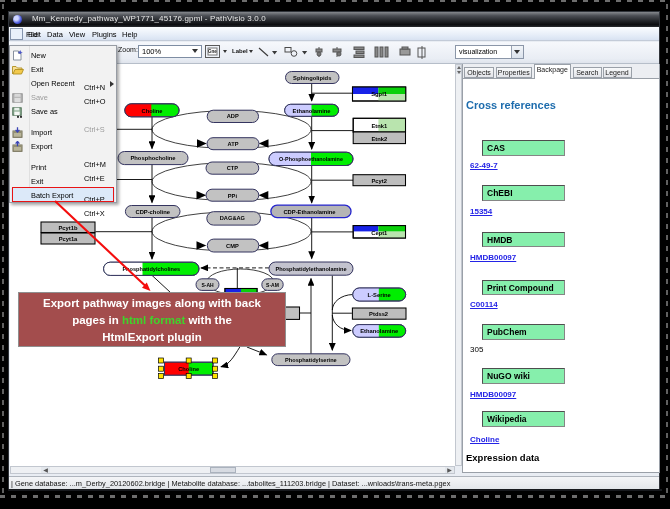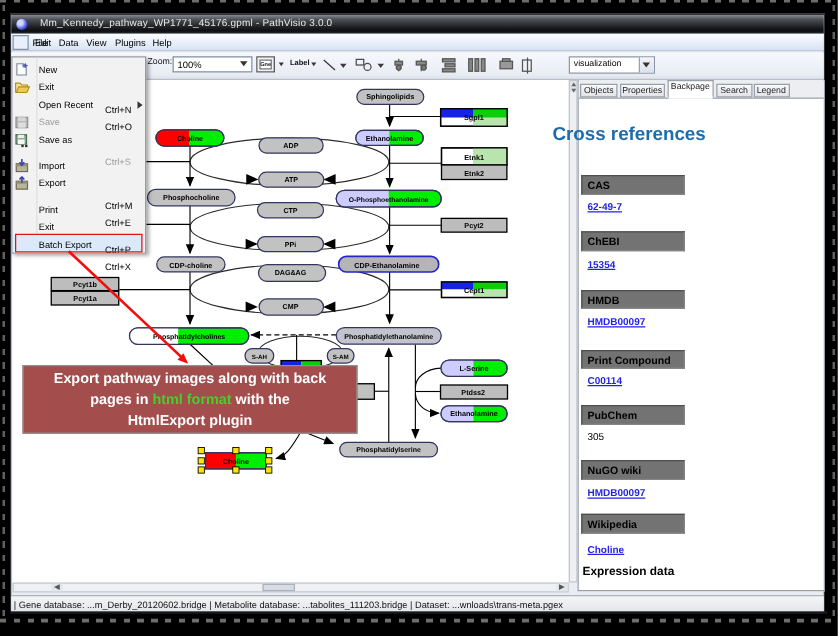--- a/index.html
+++ b/index.html
@@ -252,24 +252,24 @@
 <div class="abs" style="left:463px;top:64px;width:196px;height:14px;background:#eceef2;"></div>
 <div class="abs tab" style="left:464px;top:66.5px;width:30px;">Objects</div>
 <div class="abs tab" style="left:495.5px;top:66.5px;width:36.5px;">Properties</div>
 <div class="abs tab" style="left:533.5px;top:64px;width:37.5px;height:14px;background:#fff;border-bottom:none;z-index:3;">Backpage</div>
 <div class="abs tab" style="left:573px;top:66.5px;width:28.5px;">Search</div>
 <div class="abs tab" style="left:602.5px;top:66.5px;width:29px;">Legend</div>
 <div class="abs" style="left:463px;top:77.5px;width:196px;height:1px;background:#9aa0a8;"></div>
 <div class="abs" style="left:534.5px;top:77px;width:35.5px;height:2px;background:#fff;z-index:4;"></div>
 <style>
 .tab{height:11.5px;background:linear-gradient(#f8f9fa,#e2e4e9);border:1px solid #9aa0a8;font-size:7px;color:#222;text-align:center;line-height:10px;}
-.bpbox{position:absolute;left:465px;width:83px;height:15.5px;background:#737373;border:1px solid #858585;border-top-color:#4e4e4e;border-left-color:#4e4e4e;font-weight:bold;font-size:8.5px;color:#000;line-height:14px;padding-left:4px;}
+.bpbox{position:absolute;left:482px;width:83px;height:15.5px;background:#86efac;border:1px solid #858585;border-top-color:#4e4e4e;border-left-color:#4e4e4e;font-weight:bold;font-size:8.5px;color:#000;line-height:14px;padding-left:4px;}
 .bplink{position:absolute;left:470px;font-weight:bold;font-size:8px;color:#2323e6;text-decoration:underline;}
 </style>
-<div class="abs" style="left:442px;top:99px;font-size:15px;font-weight:bold;color:#1d6cad;">Cross references</div>
+<div class="abs" style="left:466px;top:99px;font-size:11px;font-weight:bold;color:#1d6cad;">Cross references</div>
 <div class="bpbox" style="top:140px;">CAS</div>
 <div class="bplink" style="top:160.5px;">62-49-7</div>
 <div class="bpbox" style="top:185px;">ChEBI</div>
 <div class="bplink" style="top:206.5px;">15354</div>
 <div class="bpbox" style="top:231.5px;">HMDB</div>
 <div class="bplink" style="top:252.5px;">HMDB00097</div>
 <div class="bpbox" style="top:279.5px;">Print Compound</div>
 <div class="bplink" style="top:299.5px;">C00114</div>
 <div class="bpbox" style="top:324px;">PubChem</div>
 <div class="abs" style="left:470px;top:345px;font-size:8px;color:#000;">305</div>

